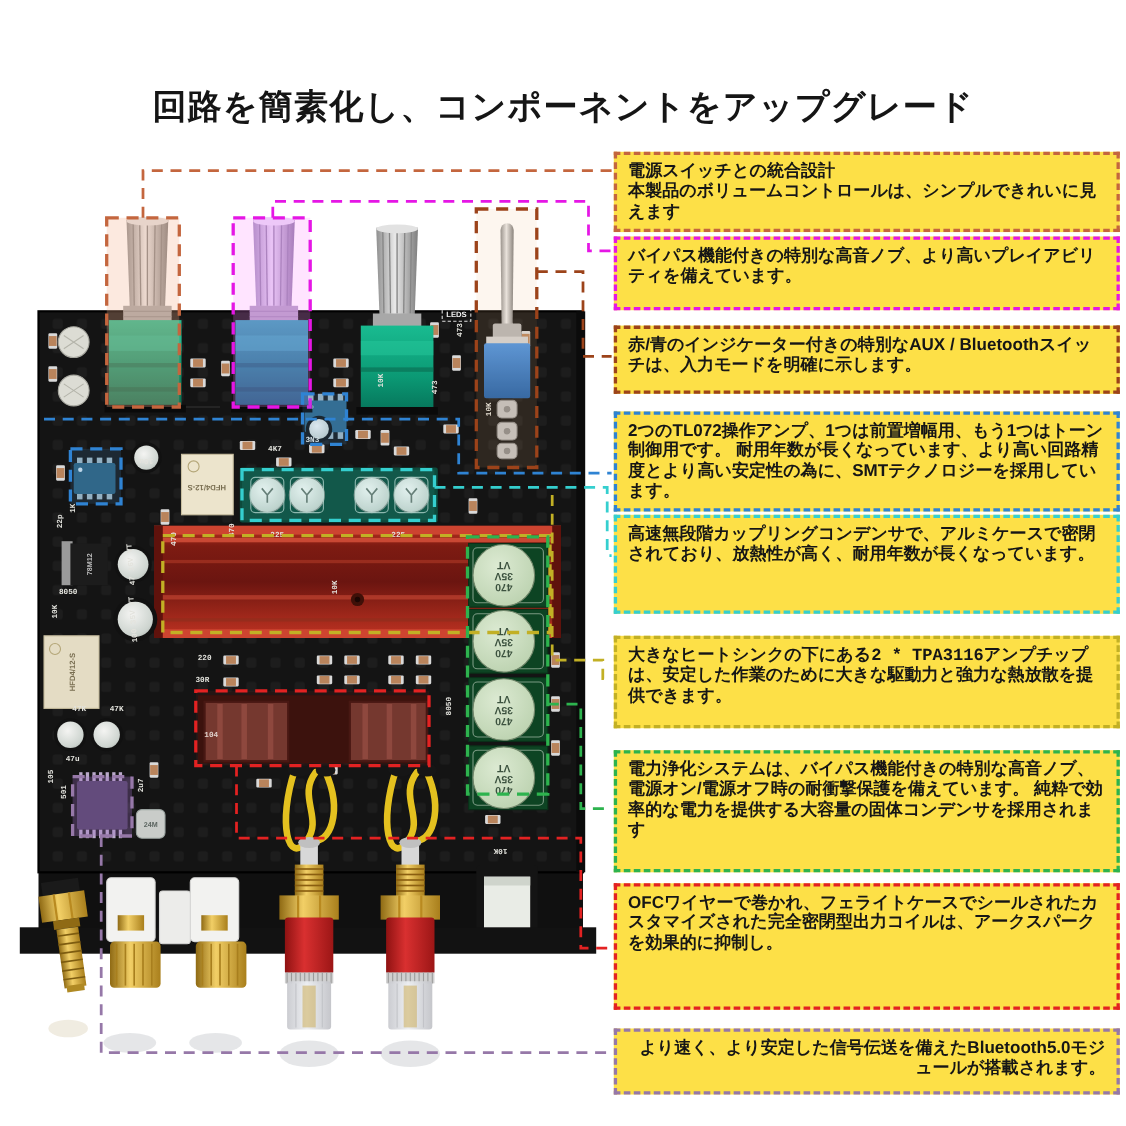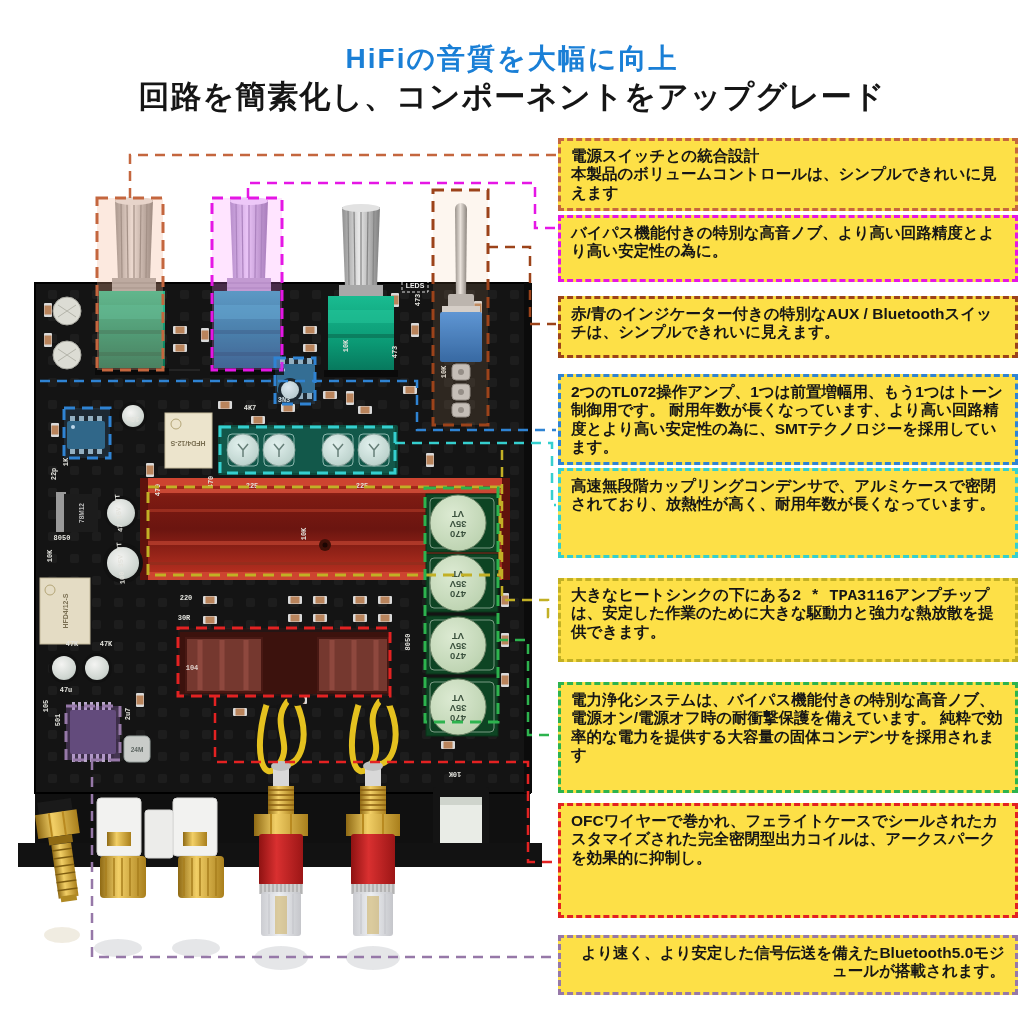--- a/index.html
+++ b/index.html
@@ -721,25 +721,24 @@
       <polyline points="498,640 528,640 528,735 556,735" fill="none" stroke="#2db34e" stroke-width="2.5" stroke-dasharray="10 7"></polyline>
       <rect x="178" y="628" width="212" height="68" fill="rgba(190,40,25,0.10)" stroke="#e32222" stroke-width="3" stroke-dasharray="11 7"></rect>
       <polyline points="215,696 215,762 528,762 528,862 556,862" fill="none" stroke="#e32222" stroke-width="2.5" stroke-dasharray="10 7"></polyline>
       <rect x="66" y="706" width="54" height="54" fill="rgba(160,110,200,0.30)" stroke="#9678a8" stroke-width="3" stroke-dasharray="11 7"></rect>
       <polyline points="92,760 92,957 556,957" fill="none" stroke="#9678a8" stroke-width="2.5" stroke-dasharray="10 7"></polyline>
     </svg>
 
   <div id="callouts" class="layer">
       <div class="callout" style="top: 138px; min-height: 63px; border-color: rgb(196, 102, 62);">電源スイッチとの統合設計
 本製品のボリュームコントロールは、シンプルできれいに見えます</div>
-      <div class="callout" style="top: 215px; min-height: 67px; border-color: rgb(229, 22, 229);">バイパス機能付きの特別な高音ノブ、より高い回路精度とより高い安定性の為に。</div>
-      <div class="callout" style="top: 296px; min-height: 62px; border-color: rgb(156, 67, 26);">赤/青のインジケーター付きの特別なAUX / Bluetoothスイッチは、シンプルできれいに見えます。</div>
+      <div class="callout" style="top: 215px; min-height: 67px; border-color: rgb(229, 22, 229);">バイパス機能付きの特別な高音ノブ、より高いプレイアビリティを備えています。</div>
+      <div class="callout" style="top: 296px; min-height: 62px; border-color: rgb(156, 67, 26);">赤/青のインジケーター付きの特別なAUX / Bluetoothスイッチは、入力モードを明確に示します。</div>
       <div class="callout" style="top: 374px; min-height: 86px; border-color: rgb(47, 131, 211);">2つのTL072操作アンプ、1つは前置増幅用、もう1つはトーン制御用です。 耐用年数が長くなっています、より高い回路精度とより高い安定性の為に、SMTテクノロジーを採用しています。</div>
       <div class="callout" style="top: 468px; min-height: 90px; border-color: rgb(53, 207, 207);">高速無段階カップリングコンデンサで、アルミケースで密閉されており、放熱性が高く、耐用年数が長くなっています。</div>
       <div class="callout" style="top: 578px; min-height: 84px; border-color: rgb(194, 176, 37); font-family: Liberation Mono, monospace;">大きなヒートシンクの下にある2 * TPA3116アンプチップは、安定した作業のために大きな駆動力と強力な熱放散を提供できます。</div>
       <div class="callout" style="top: 682px; min-height: 111px; border-color: rgb(45, 179, 78);">電力浄化システムは、バイパス機能付きの特別な高音ノブ、電源オン/電源オフ時の耐衝撃保護を備えています。 純粋で効率的な電力を提供する大容量の固体コンデンサを採用されます</div>
       <div class="callout" style="top: 803px; min-height: 115px; border-color: rgb(227, 34, 34);">OFCワイヤーで巻かれ、フェライトケースでシールされたカスタマイズされた完全密閉型出力コイルは、アークスパークを効果的に抑制し。</div>
       <div class="callout" style="top: 935px; min-height: 60px; border-color: rgb(150, 120, 168); text-align: right;">より速く、より安定した信号伝送を備えたBluetooth5.0モジュールが搭載されます。</div>
     </div>
 
-  <div class="title1" style="color: rgb(26, 127, 214);">HiFiの音質を大幅に向上</div>
   <div class="title2" style="color: rgb(21, 21, 21);">回路を簡素化し、コンポーネントをアップグレード</div>
 </div>
 
 </body></html>

